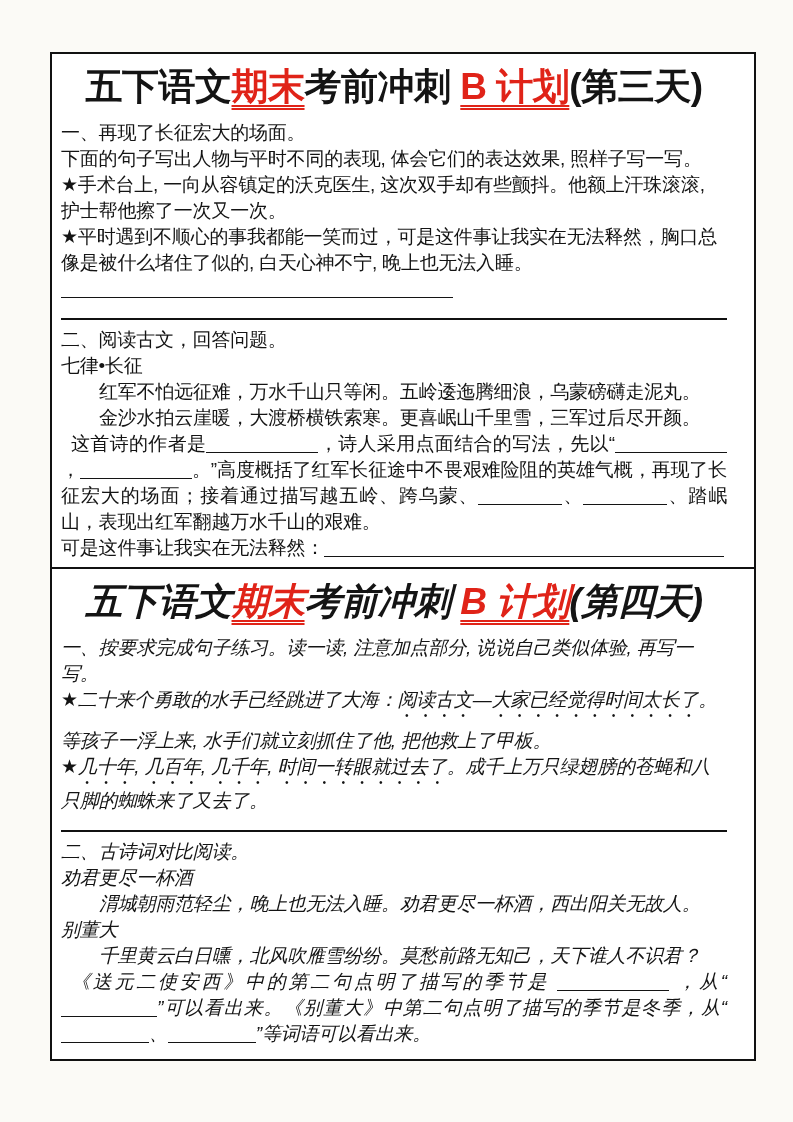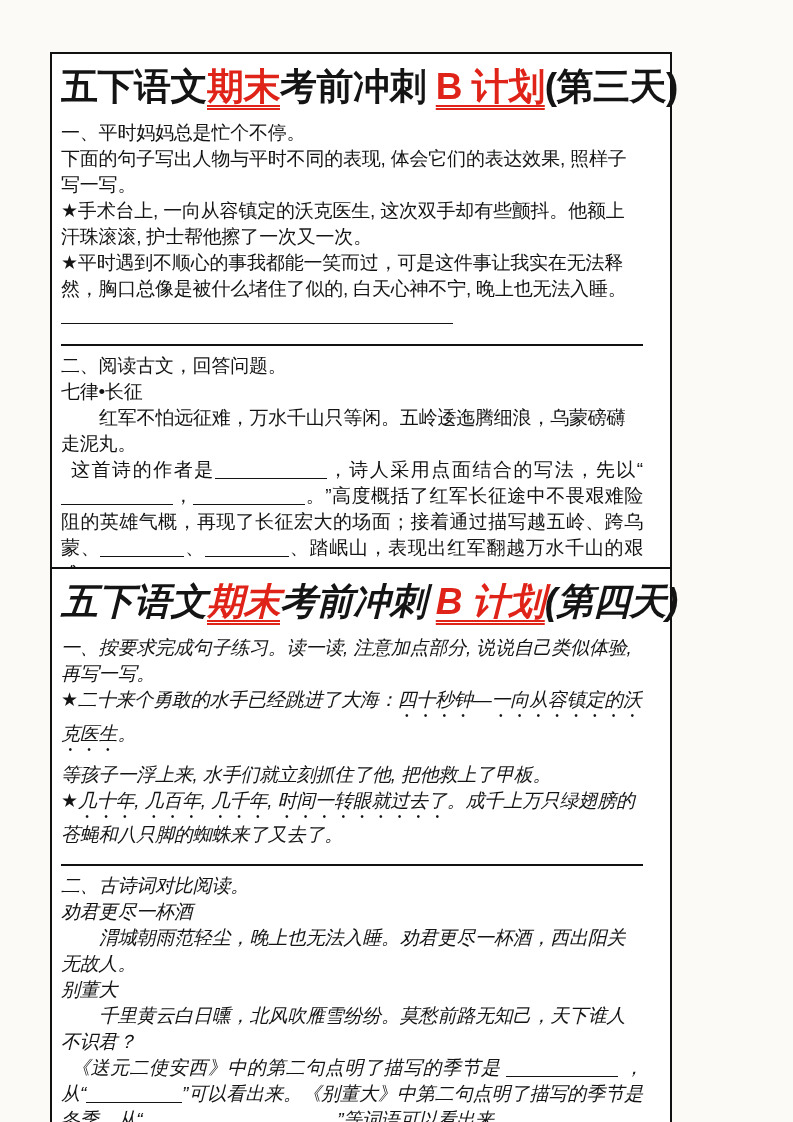--- a/index.html
+++ b/index.html
@@ -3,21 +3,21 @@
 <meta charset="utf-8">
 <style>
   html,body{margin:0;padding:0;}
   body{
     width:793px;height:1122px;position:relative;
     background:var(--page-bg,#fbfaf6);
     font-family:"Liberation Sans","DejaVu Sans",sans-serif;
     color:var(--ink,#141414);
   }
   .panel{
-    position:absolute;left:50px;width:622px;box-sizing:border-box;
+    position:absolute;left:50px;width:706px;box-sizing:border-box;
     background:var(--panel-bg,#ffffff);
     border:2px solid var(--border,#111111);
     padding:6px 27px 10px 9px;
   }
   #panel1{top:52px;min-height:498px;}
   #panel2{top:567px;min-height:494px;font-style:italic;}
   .title{
     margin:4px 0 10px;text-align:center;white-space:nowrap;
     font-size:37px;line-height:46px;font-weight:700;letter-spacing:-0.5px;
   }
@@ -46,39 +46,40 @@
     text-emphasis:filled dot var(--ink,#141414);
     text-emphasis-position:under right;
   }
 </style>
 </head>
 <body>
 
 <section class="panel" id="panel1">
   <h1 class="title"><span>五下语文</span><span class="ru">期末</span><span>考前冲刺 </span><span class="ru">B 计划</span><span>(第三天)</span></h1>
   <div class="body">
-      <p class="blk"><span>一、平时妈妈总是忙个不停。</span></p>
+      <p class="blk"><span>一、再现了长征宏大的场面。</span></p>
       <p class="blk"><span>下面的句子写出人物与平时不同的表现, 体会它们的表达效果, 照样子写一写。</span></p>
       <p class="blk"><span>★手术台上, 一向从容镇定的沃克医生, 这次双手却有些颤抖。他额上汗珠滚滚, 护士帮他擦了一次又一次。</span></p>
       <p class="blk"><span>★平时遇到不顺心的事我都能一笑而过，可是这件事让我实在无法释然，胸口总像是被什么堵住了似的, 白天心神不宁, 晚上也无法入睡。</span></p>
       <p class="blk"><span class="blank" style="width: 392px;"></span></p>
       <div class="divider"></div>
       <p class="blk"><span>二、阅读古文，回答问题。</span></p>
       <p class="blk center"><span>七律•长征</span></p>
       <p class="blk indent"><span>红军不怕远征难，万水千山只等闲。五岭逶迤腾细浪，乌蒙磅礴走泥丸。</span></p>
+      <p class="blk indent"><span>金沙水拍云崖暖，大渡桥横铁索寒。更喜岷山千里雪，三军过后尽开颜。</span></p>
       <p class="blk justify"><span>这首诗的作者是</span><span class="blank" style="width: 112px;"></span><span>，诗人采用点面结合的写法，先以“</span><span class="blank" style="width: 112px;"></span><span>，</span><span class="blank" style="width: 112px;"></span><span>。”高度概括了红军长征途中不畏艰难险阻的英雄气概，再现了长征宏大的场面；接着通过描写越五岭、跨乌蒙、</span><span class="blank" style="width: 84px;"></span><span>、</span><span class="blank" style="width: 84px;"></span><span>、踏岷山，表现出红军翻越万水千山的艰难。</span></p>
       <p class="blk"><span>可是这件事让我实在无法释然：</span><span class="blank" style="width: 400px;"></span></p>
     </div>
 </section>
 
 <section class="panel" id="panel2">
   <h1 class="title"><span>五下语文</span><span class="ru">期末</span><span>考前冲刺 </span><span class="ru">B 计划</span><span>(第四天)</span></h1>
   <div class="body">
       <p class="blk"><span>一、按要求完成句子练习。读一读, 注意加点部分, 说说自己类似体验, 再写一写。</span></p>
-      <p class="blk has-dots"><span>★二十来个勇敢的水手已经跳进了大海：</span><span class="dots">四十秒钟—一向从容镇定的沃克医生。</span></p>
+      <p class="blk has-dots"><span>★二十来个勇敢的水手已经跳进了大海：</span><span class="dots">阅读古文—大家已经觉得时间太长了。</span></p>
       <p class="blk"><span>等孩子一浮上来, 水手们就立刻抓住了他, 把他救上了甲板。</span></p>
       <p class="blk has-dots"><span>★</span><span class="dots">几十年, 几百年, 几千年, 时间一转眼就过去了。</span><span>成千上万只绿翅膀的苍蝇和八只脚的蜘蛛来了又去了。</span></p>
       <div class="divider"></div>
       <p class="blk"><span>二、古诗词对比阅读。</span></p>
       <p class="blk center"><span>劝君更尽一杯酒</span></p>
       <p class="blk indent"><span>渭城朝雨范轻尘，晚上也无法入睡。劝君更尽一杯酒，西出阳关无故人。</span></p>
       <p class="blk center"><span>别董大</span></p>
       <p class="blk indent"><span>千里黄云白日曛，北风吹雁雪纷纷。莫愁前路无知己，天下谁人不识君？</span></p>
       <p class="blk justify"><span>《送元二使安西》中的第二句点明了描写的季节是 </span><span class="blank" style="width: 112px;"></span><span> ，从“</span><span class="blank" style="width: 96px;"></span><span>”可以看出来。《别董大》中第二句点明了描写的季节是冬季，从“</span><span class="blank" style="width: 88px;"></span><span>、</span><span class="blank" style="width: 88px;"></span><span>”等词语可以看出来。</span></p>
     </div>

